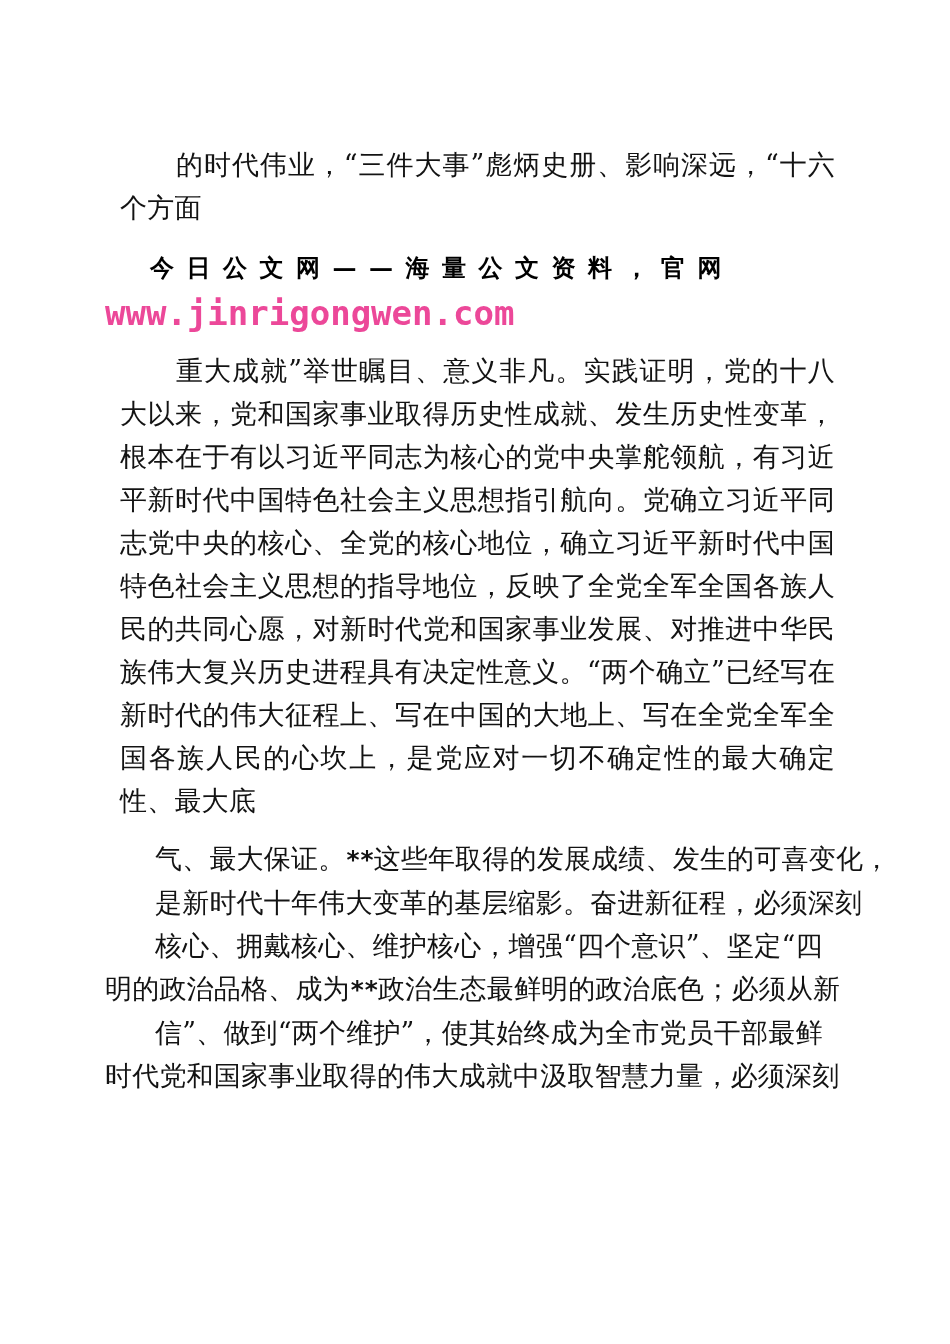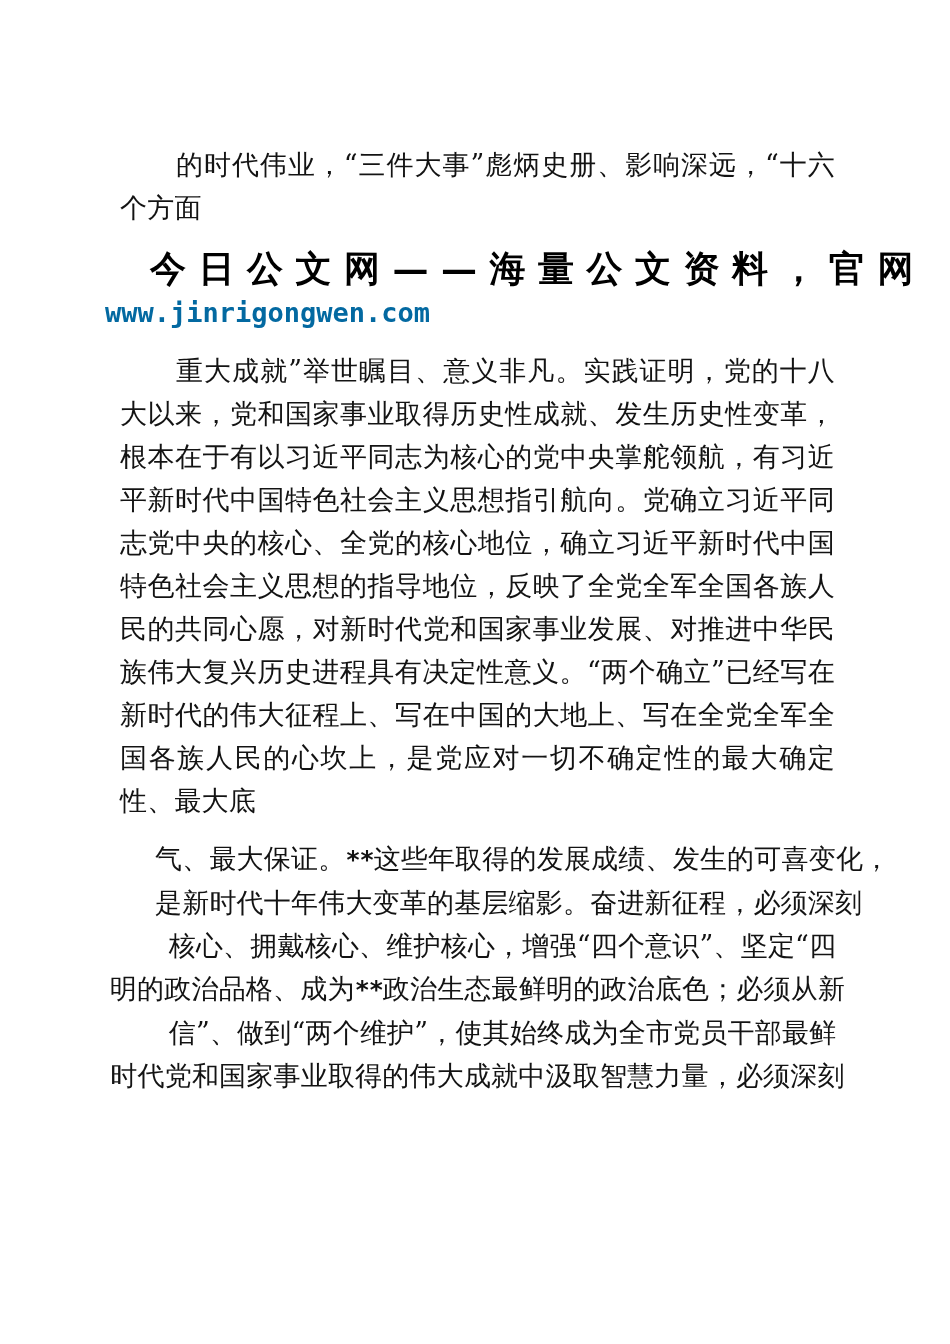--- a/index.html
+++ b/index.html
@@ -43,49 +43,48 @@
     font-family: "DejaVu Serif", "Liberation Serif", serif;
     font-size: 27px;
     line-height: 43px;
     color: #131313;
     margin: 0;
     letter-spacing: 0.2px;
   }
   .para-lines .ln {
     display: block;
     white-space: nowrap;
-    text-align: center;
   }
   .para-lines .ln.ind {
     padding-left: 50px;
   }
   .hl {
     font-weight: 700;
     font-family: "DejaVu Sans Mono", "Liberation Mono", monospace;
     font-size: 25px;
     letter-spacing: -1px;
   }
   
   .banner {
     font-family: "DejaVu Serif", "Liberation Serif", serif;
-    font-size: 36px;
+    font-size: 24px;
     line-height: 48px;
     font-weight: 700;
     color: #000000;
     margin: 0;
     padding-left: 45px;
     letter-spacing: 12.5px;
     white-space: nowrap;
   }
   .banner-url {
     font-family: "DejaVu Sans Mono", "Liberation Mono", monospace;
-    font-size: 27px;
+    font-size: 34px;
     line-height: 42px;
     font-weight: 700;
-    color: #0369a1;
+    color: #ec4899;
     margin: 0;
     letter-spacing: 0px;
   }
 </style>
 </head>
 <body>
 
 <div class="page">
   <div class="doc-body">
 

